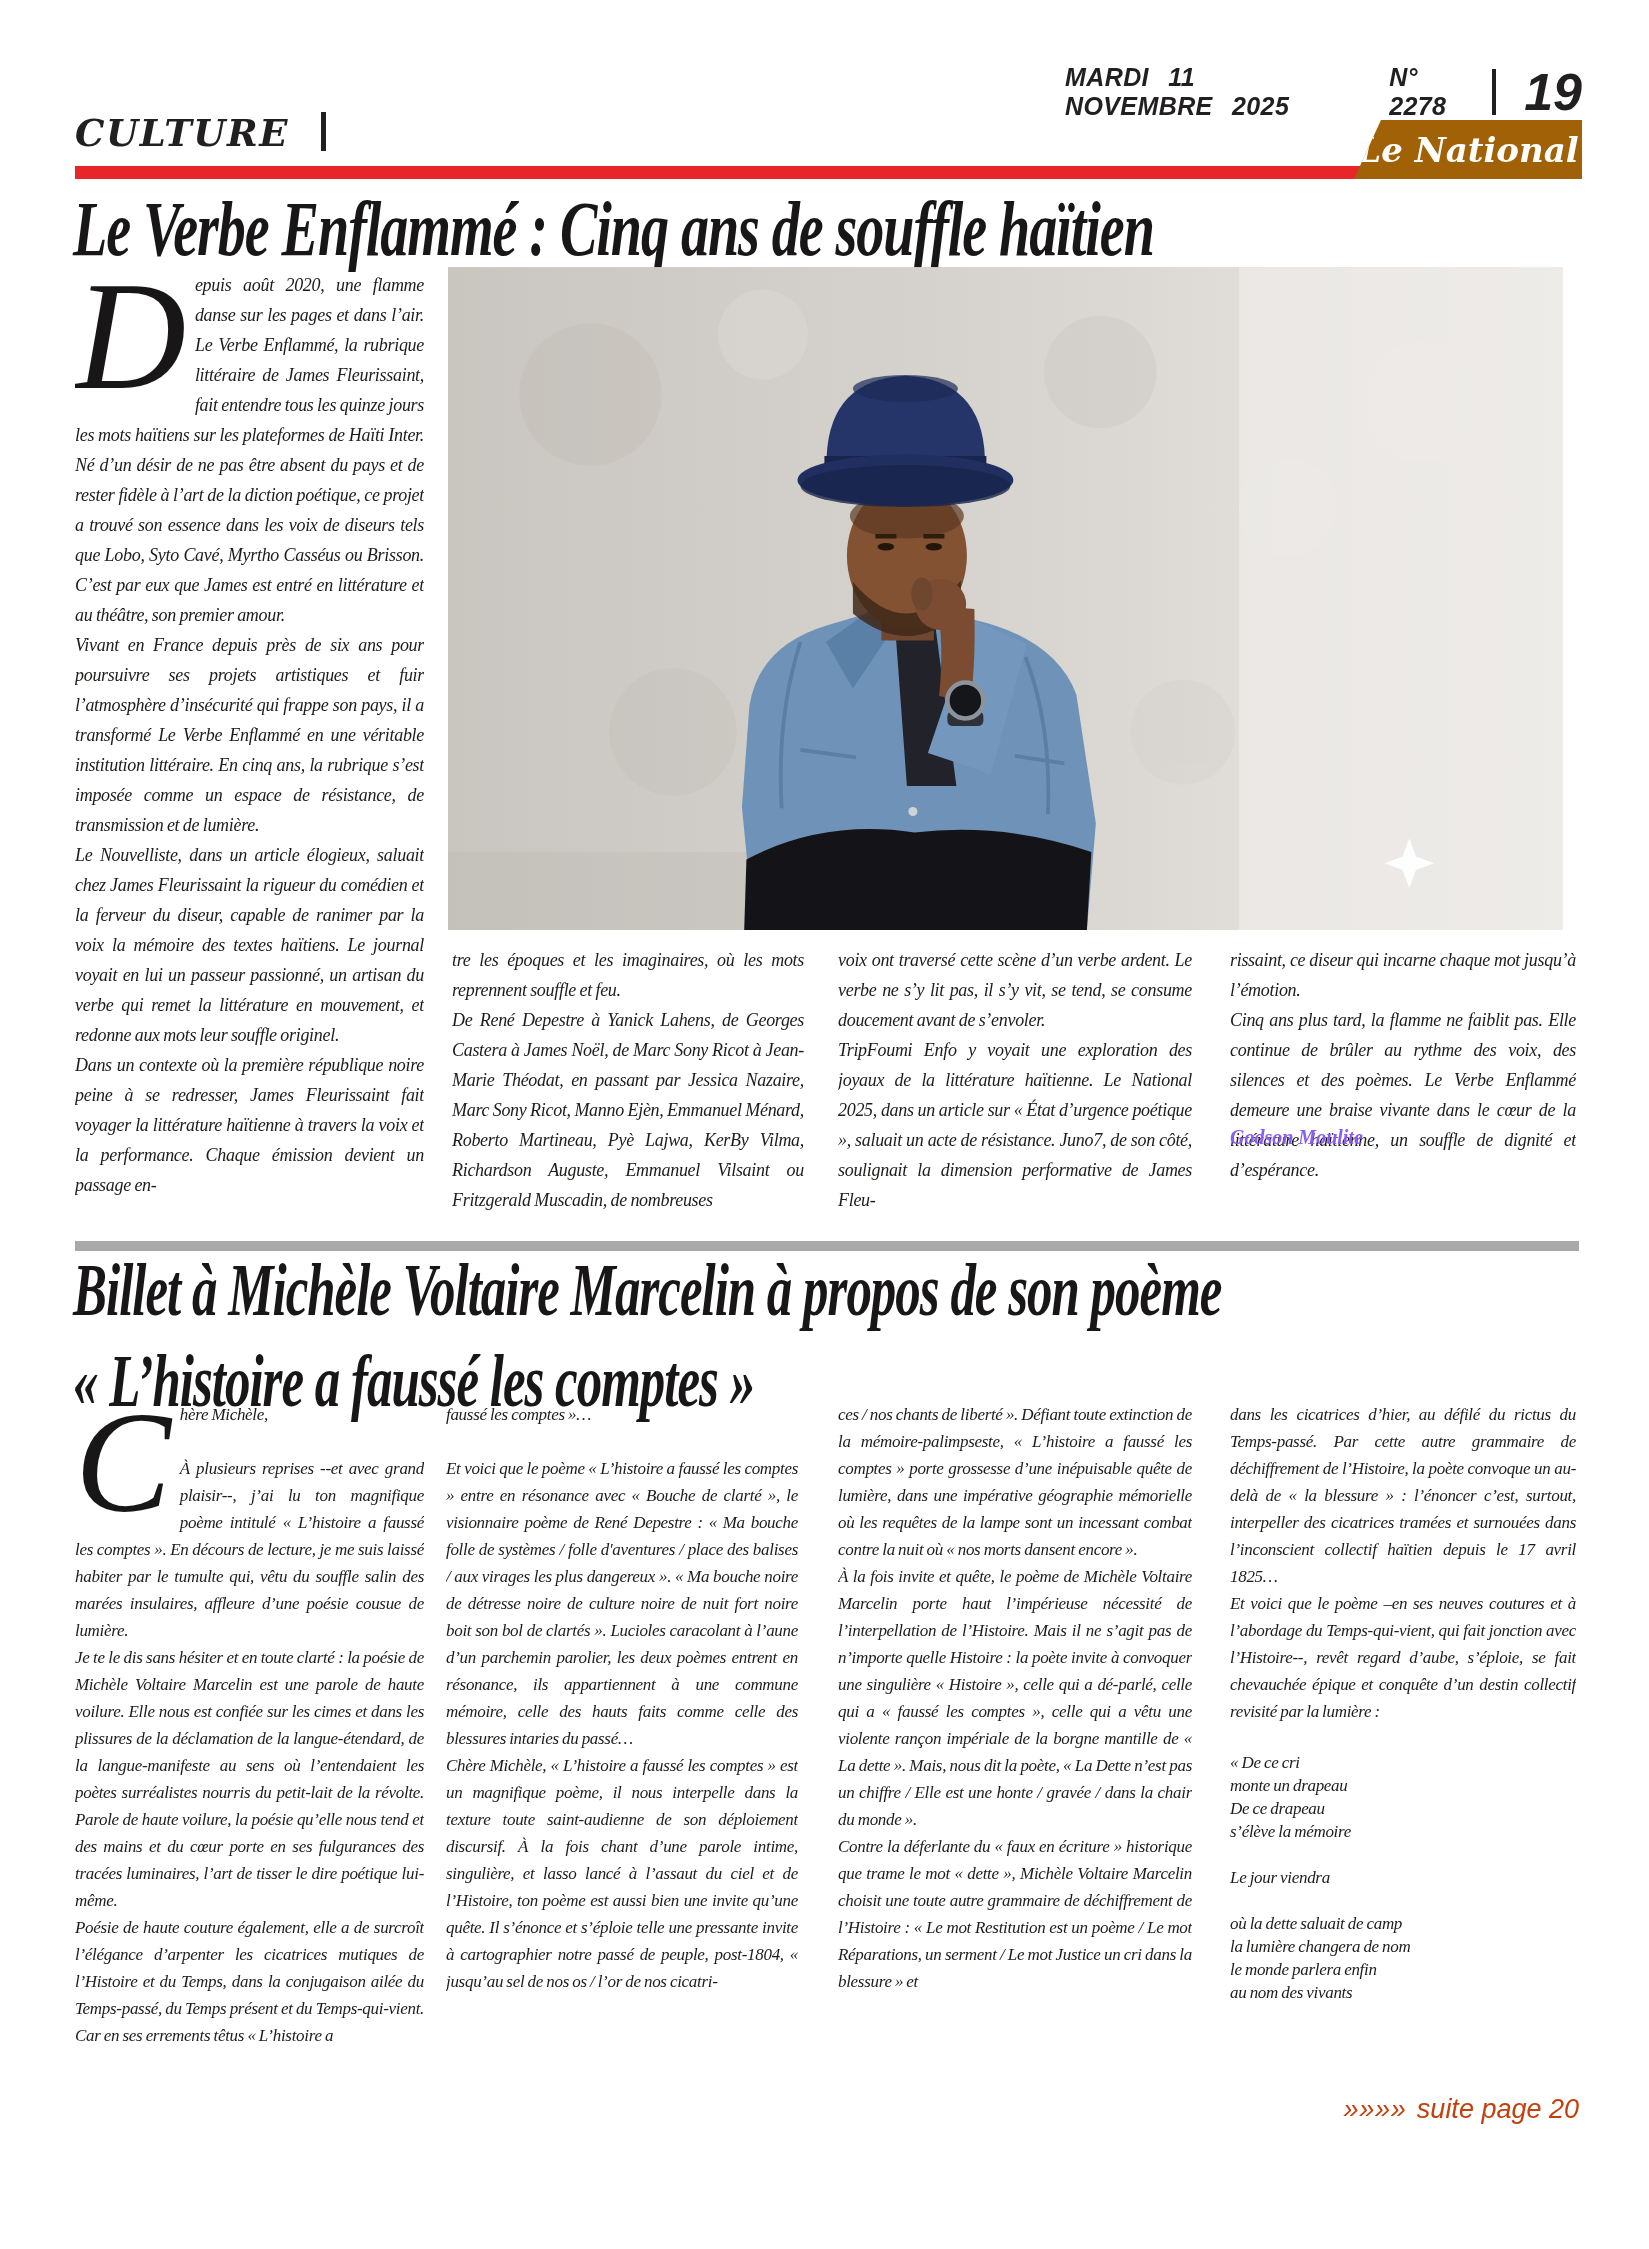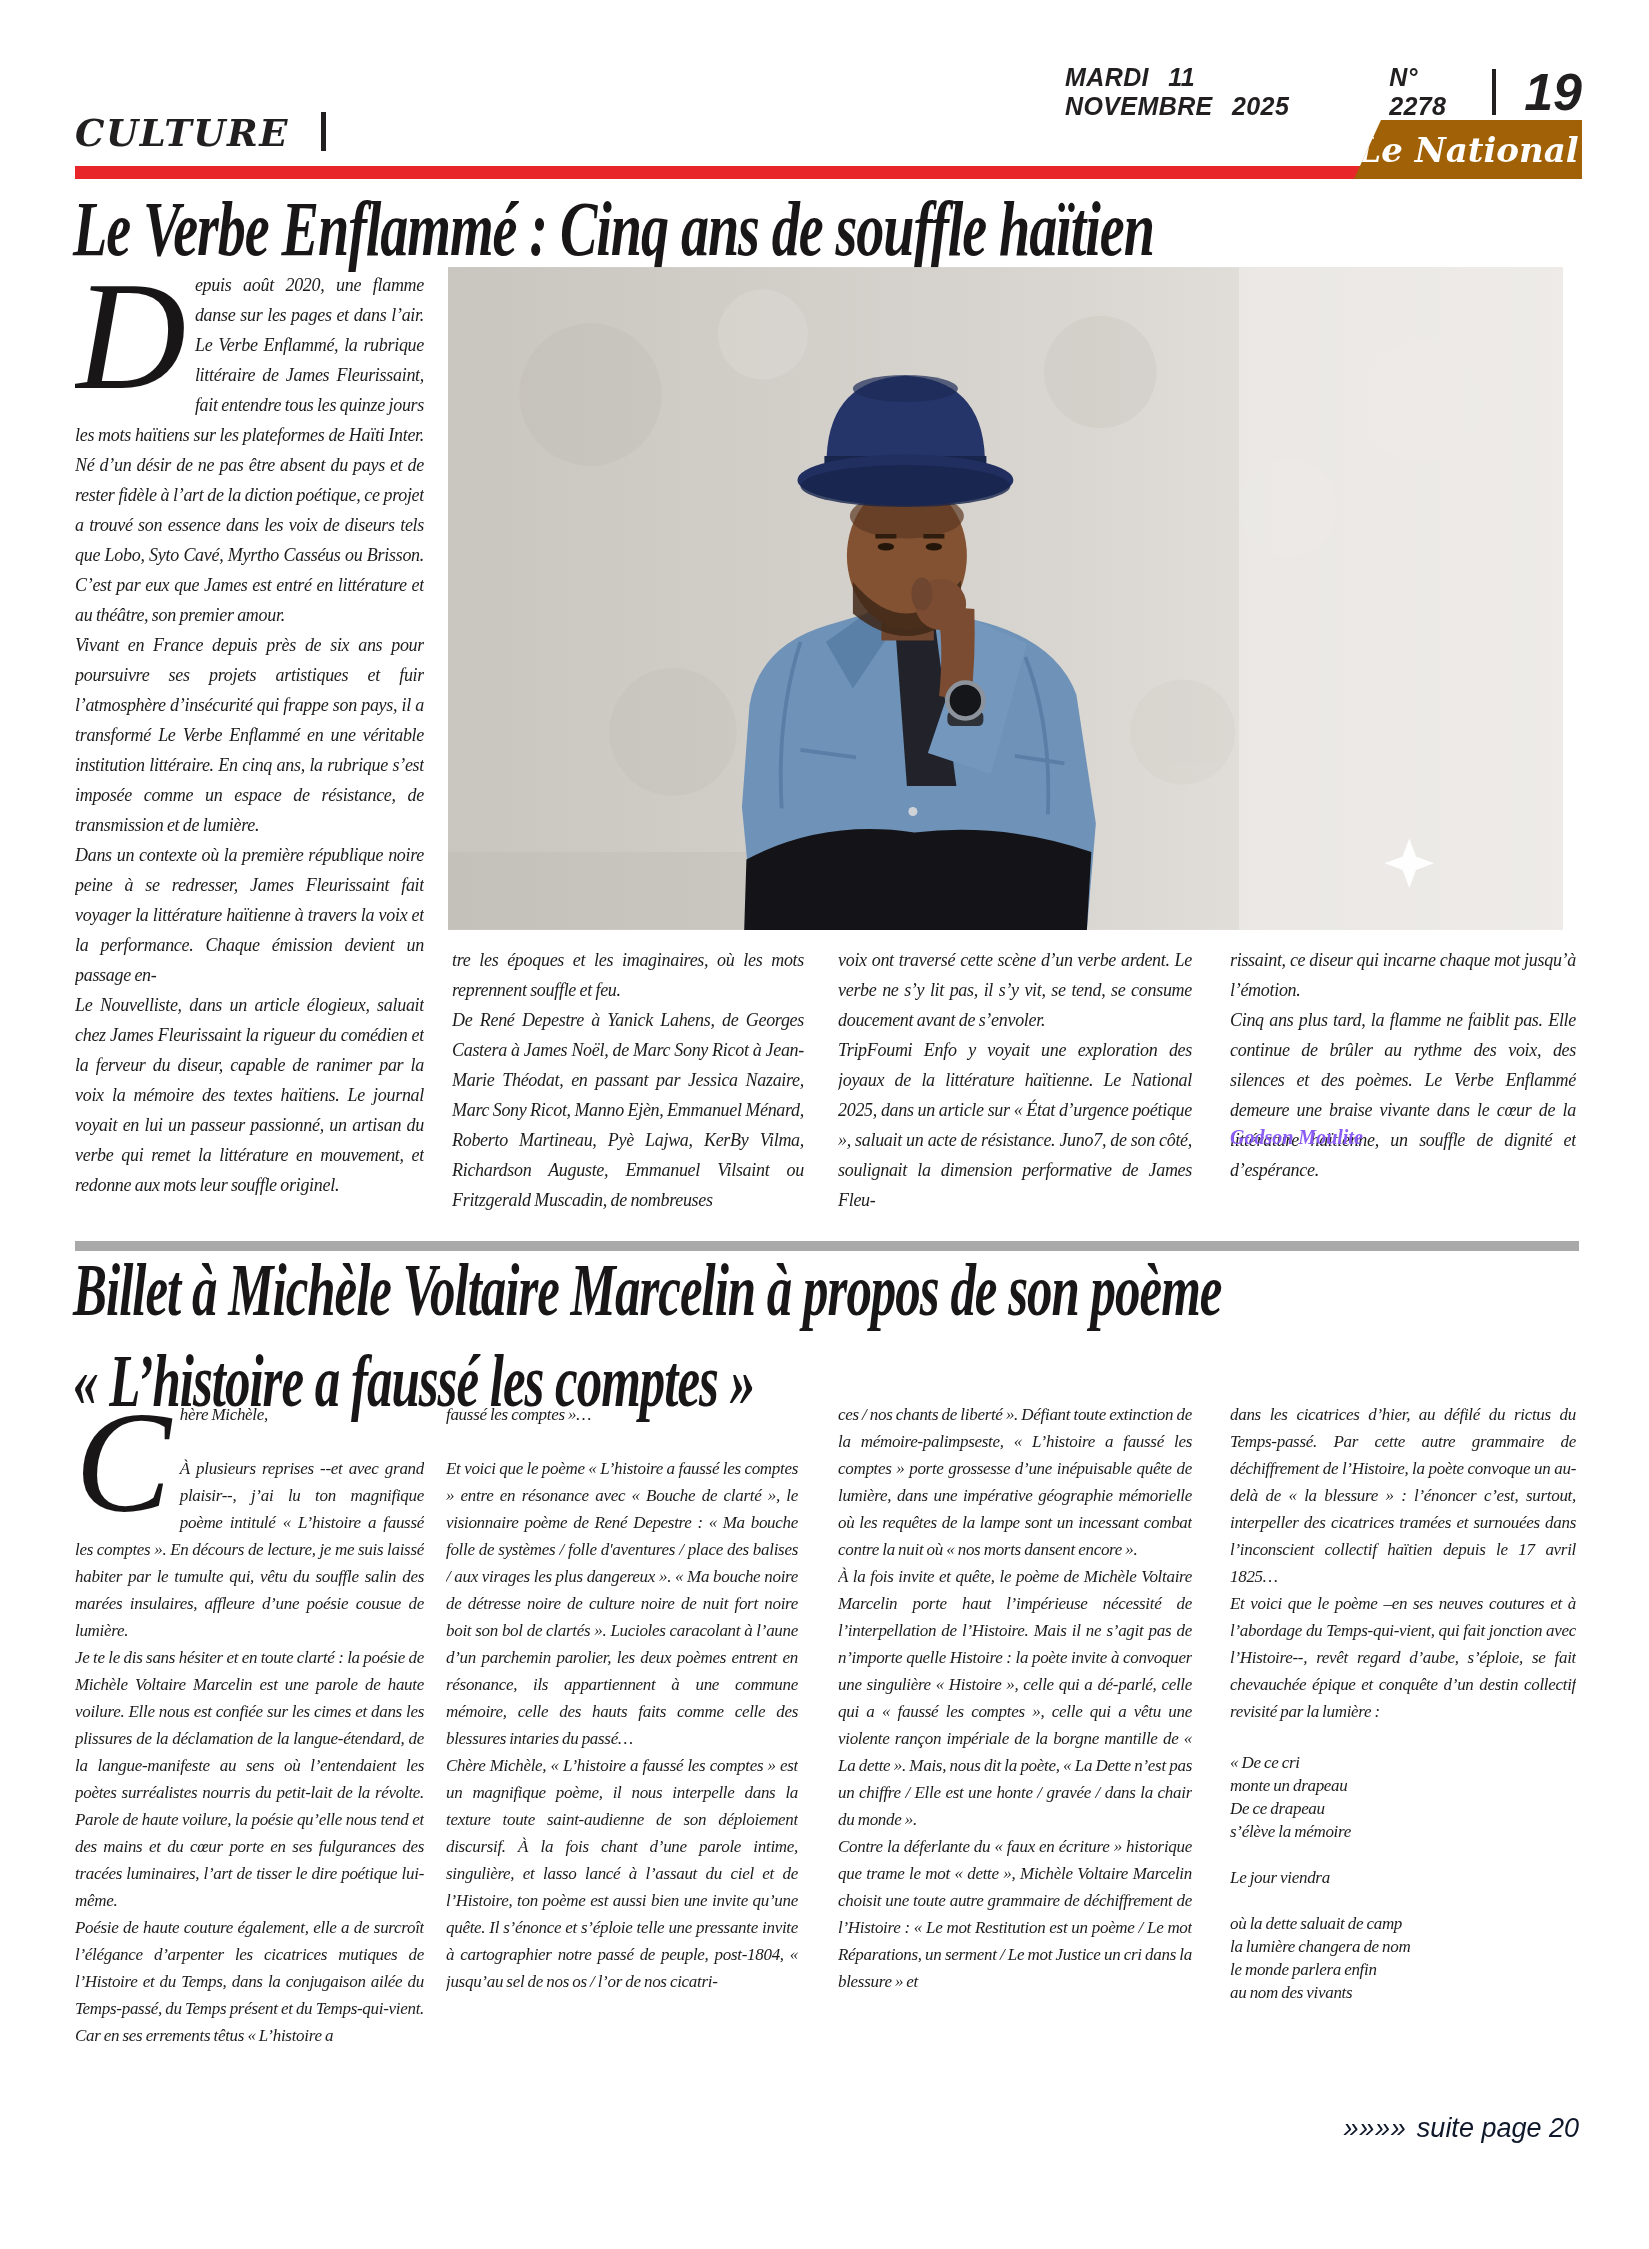--- a/index.html
+++ b/index.html
@@ -78,22 +78,22 @@
     <span>Le National</span>
   </div>
 
   <div class="headline1">
     <span class="condensed">Le Verbe Enflammé : Cinq ans de souffle haïtien</span>
   </div>
 
   <div class="col a1" style="left:75px;top:270px;width:349px;height:971px;">
     <p class="para"><span class="dropcap">D</span><span>epuis août 2020, une flamme danse sur les pages et dans l’air. Le Verbe Enflammé, la rubrique littéraire de James Fleurissaint, fait entendre tous les quinze jours les mots haïtiens sur les plateformes de Haïti Inter. Né d’un désir de ne pas être absent du pays et de rester fidèle à l’art de la diction poétique, ce projet a trouvé son essence dans les voix de diseurs tels que Lobo, Syto Cavé, Myrtho Casséus ou Brisson. C’est par eux que James est entré en littérature et au théâtre, son premier amour.</span></p>
     <p class="para">Vivant en France depuis près de six ans pour poursuivre ses projets artistiques et fuir l’atmosphère d’insécurité qui frappe son pays, il a transformé Le Verbe Enflammé en une véritable institution littéraire. En cinq ans, la rubrique s’est imposée comme un espace de résistance, de transmission et de lumière.</p>
+    <p class="para">Le Nouvelliste, dans un article élogieux, saluait chez James Fleurissaint la rigueur du comédien et la ferveur du diseur, capable de ranimer par la voix la mémoire des textes haïtiens. Le journal voyait en lui un passeur passionné, un artisan du verbe qui remet la littérature en mouvement, et redonne aux mots leur souffle originel.</p>
     <p class="para">Dans un contexte où la première république noire peine à se redresser, James Fleurissaint fait voyager la littérature haïtienne à travers la voix et la performance. Chaque émission devient un passage en-</p>
-    <p class="para">Le Nouvelliste, dans un article élogieux, saluait chez James Fleurissaint la rigueur du comédien et la ferveur du diseur, capable de ranimer par la voix la mémoire des textes haïtiens. Le journal voyait en lui un passeur passionné, un artisan du verbe qui remet la littérature en mouvement, et redonne aux mots leur souffle originel.</p>
   </div>
 
   <div class="photo">
     <svg width="1115" height="663" viewBox="0 0 1487 884" xmlns="http://www.w3.org/2000/svg">
       <defs>
         <linearGradient id="wall" x1="0" y1="0" x2="1" y2="0">
           <stop offset="0" stop-color="#c9c5bf"></stop>
           <stop offset="0.55" stop-color="#d9d6d1"></stop>
           <stop offset="1" stop-color="#edebe7"></stop>
         </linearGradient>
@@ -210,18 +210,18 @@
       <div></div>
       <div>Le jour viendra</div>
       <div></div>
       <div>où la dette saluait de camp</div>
       <div>la lumière changera de nom</div>
       <div>le monde parlera enfin</div>
       <div>au nom des vivants</div>
     </div>
   </div>
 
-  <div class="continuation" style="color: #0f172a; margin-top: 19px;">
+  <div class="continuation" style="color: #c2410c;">
     <span class="arrows">»»»»</span><span>suite  page 20</span>
   </div>
 
 </div>
 
 
 </body></html>

